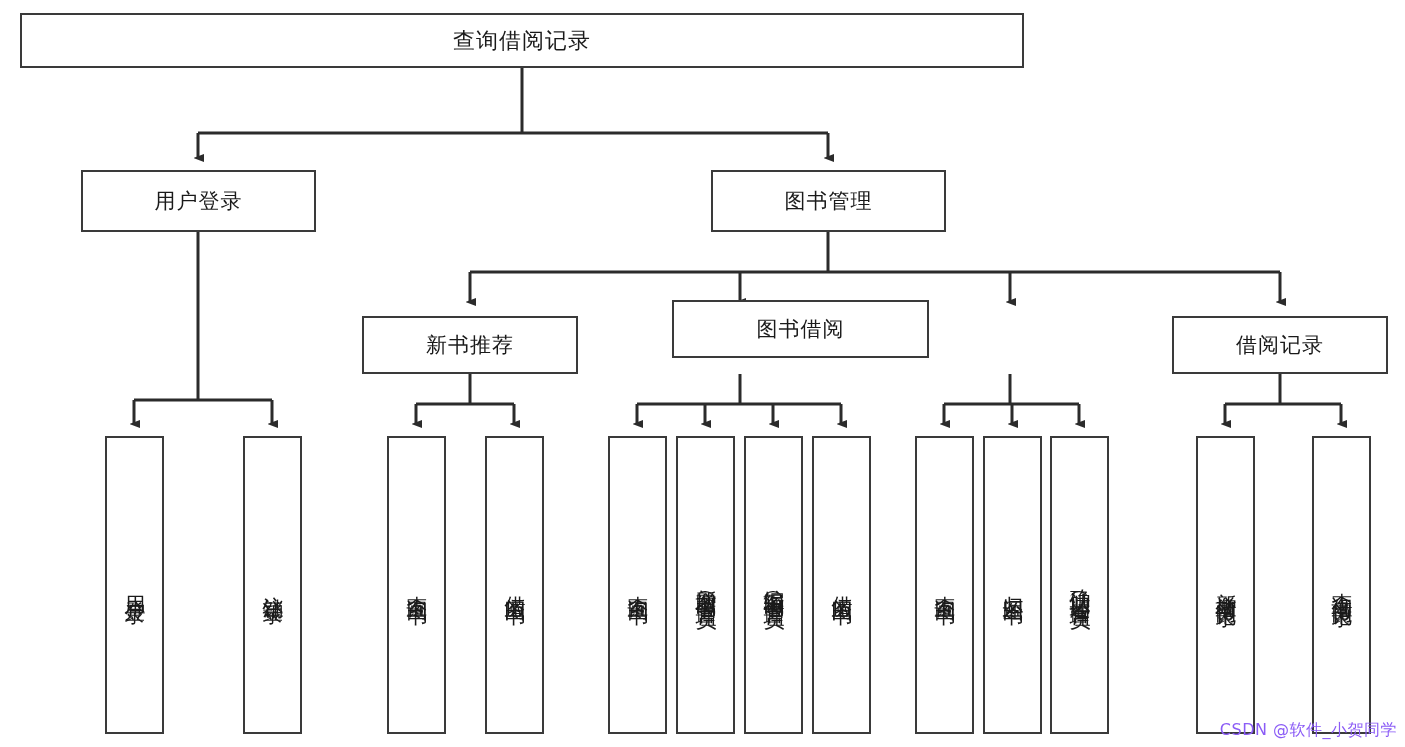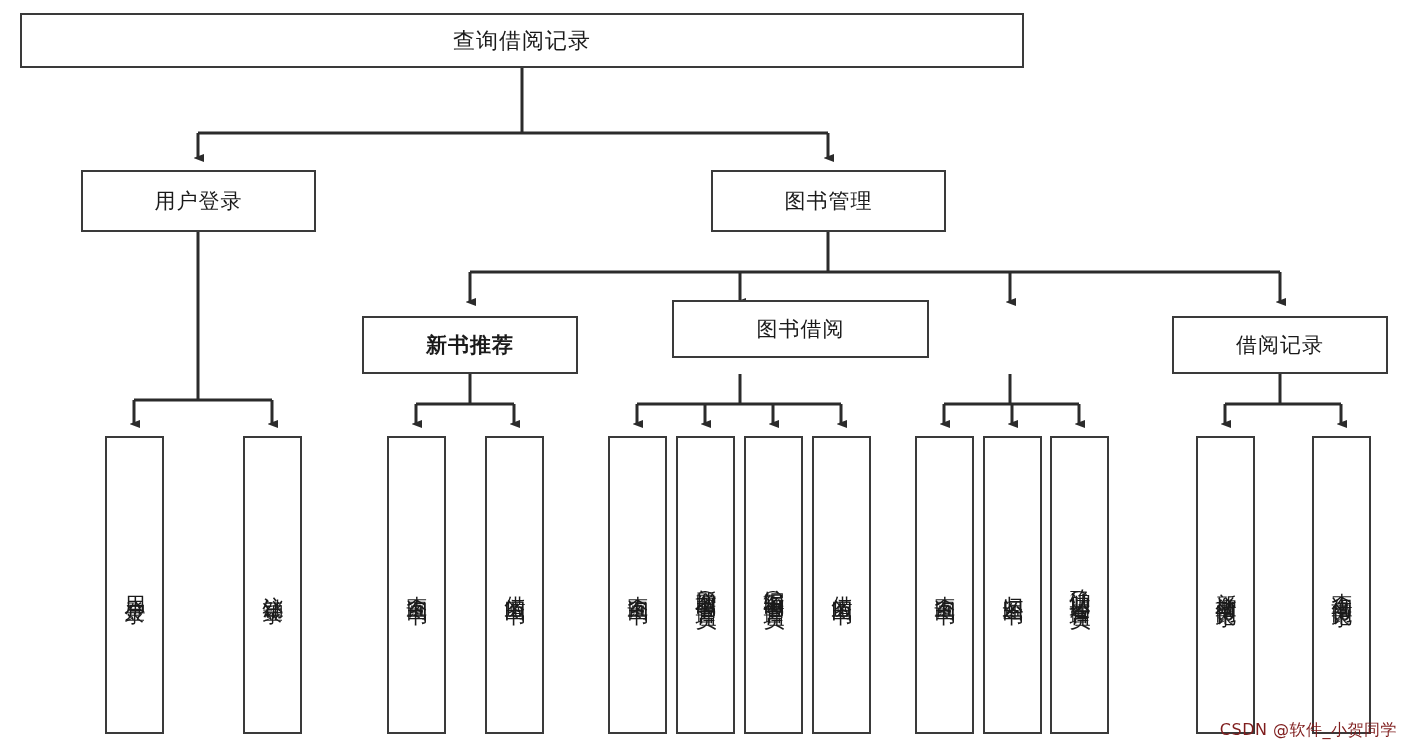--- a/index.html
+++ b/index.html
@@ -34,21 +34,21 @@
     font-size:21px;
     letter-spacing:3px;
     line-height:1.0;
     white-space:nowrap;
   }
   .node.root .lbl{font-size:22px;}
   .watermark{
     position:absolute;
     right:8px;bottom:6px;
     font-size:16px;
-    color:#7f1d1d;
+    color:#8b5cf6;
     letter-spacing:0.5px;
     white-space:nowrap;
     pointer-events:none;
   }
 </style>
 </head>
 <body>
 
 <div id="canvas">
 
@@ -106,21 +106,21 @@
     <span class="lbl">查询借阅记录</span>
   </div>
 
   <div class="node" style="left:81px;top:170px;width:235px;height:62px;">
     <span class="lbl">用户登录</span>
   </div>
   <div class="node" style="left:711px;top:170px;width:235px;height:62px;font-family:Liberation Serif, serif;">
     <span class="lbl">图书管理</span>
   </div>
 
-  <div class="node" style="left:362px;top:316px;width:216px;height:58px;font-weight:bold;">
+  <div class="node" style="left:362px;top:316px;width:216px;height:58px;">
     <span class="lbl">新书推荐</span>
   </div>
   <div class="node" style="left:632px;top:300px;width:257px;height:58px;margin-left:40px;">
     <span class="lbl">图书借阅</span>
   </div>
   <div class="node" style="left:1172px;top:316px;width:216px;height:58px;">
     <span class="lbl">借阅记录</span>
   </div>
 
   <div class="node leaf" style="left:105px;top:436px;width:59px;height:298px;">

